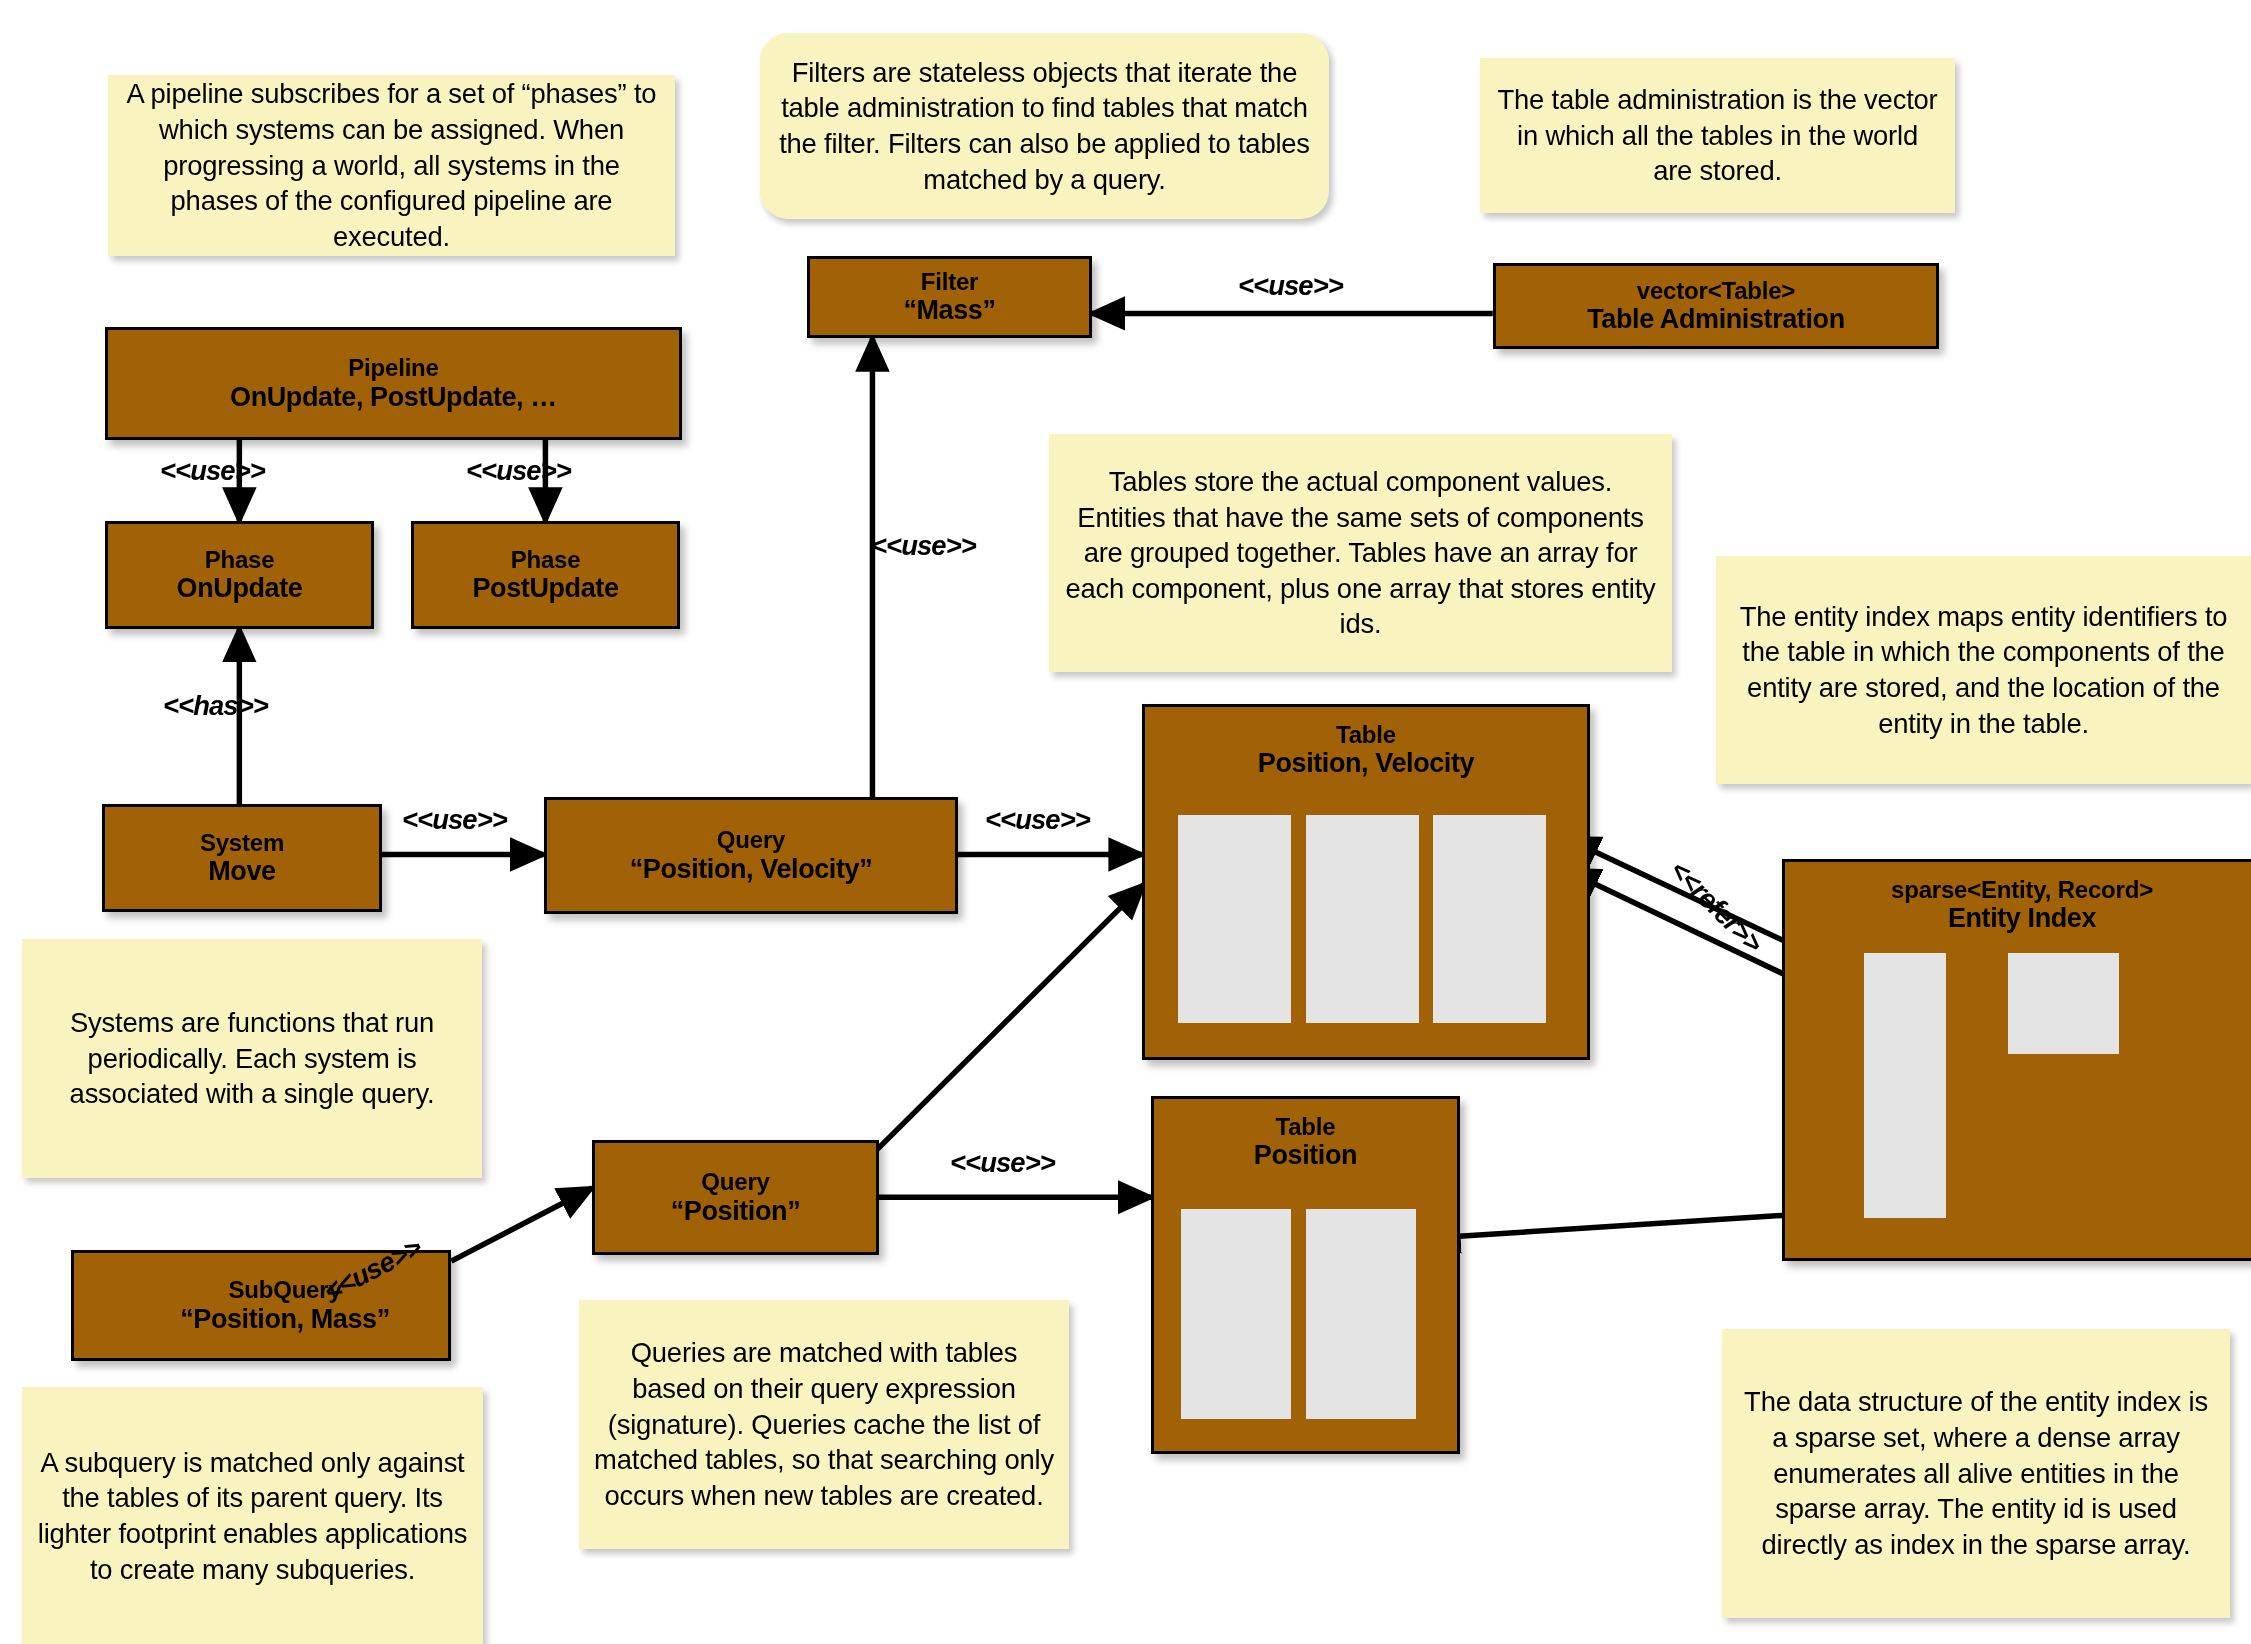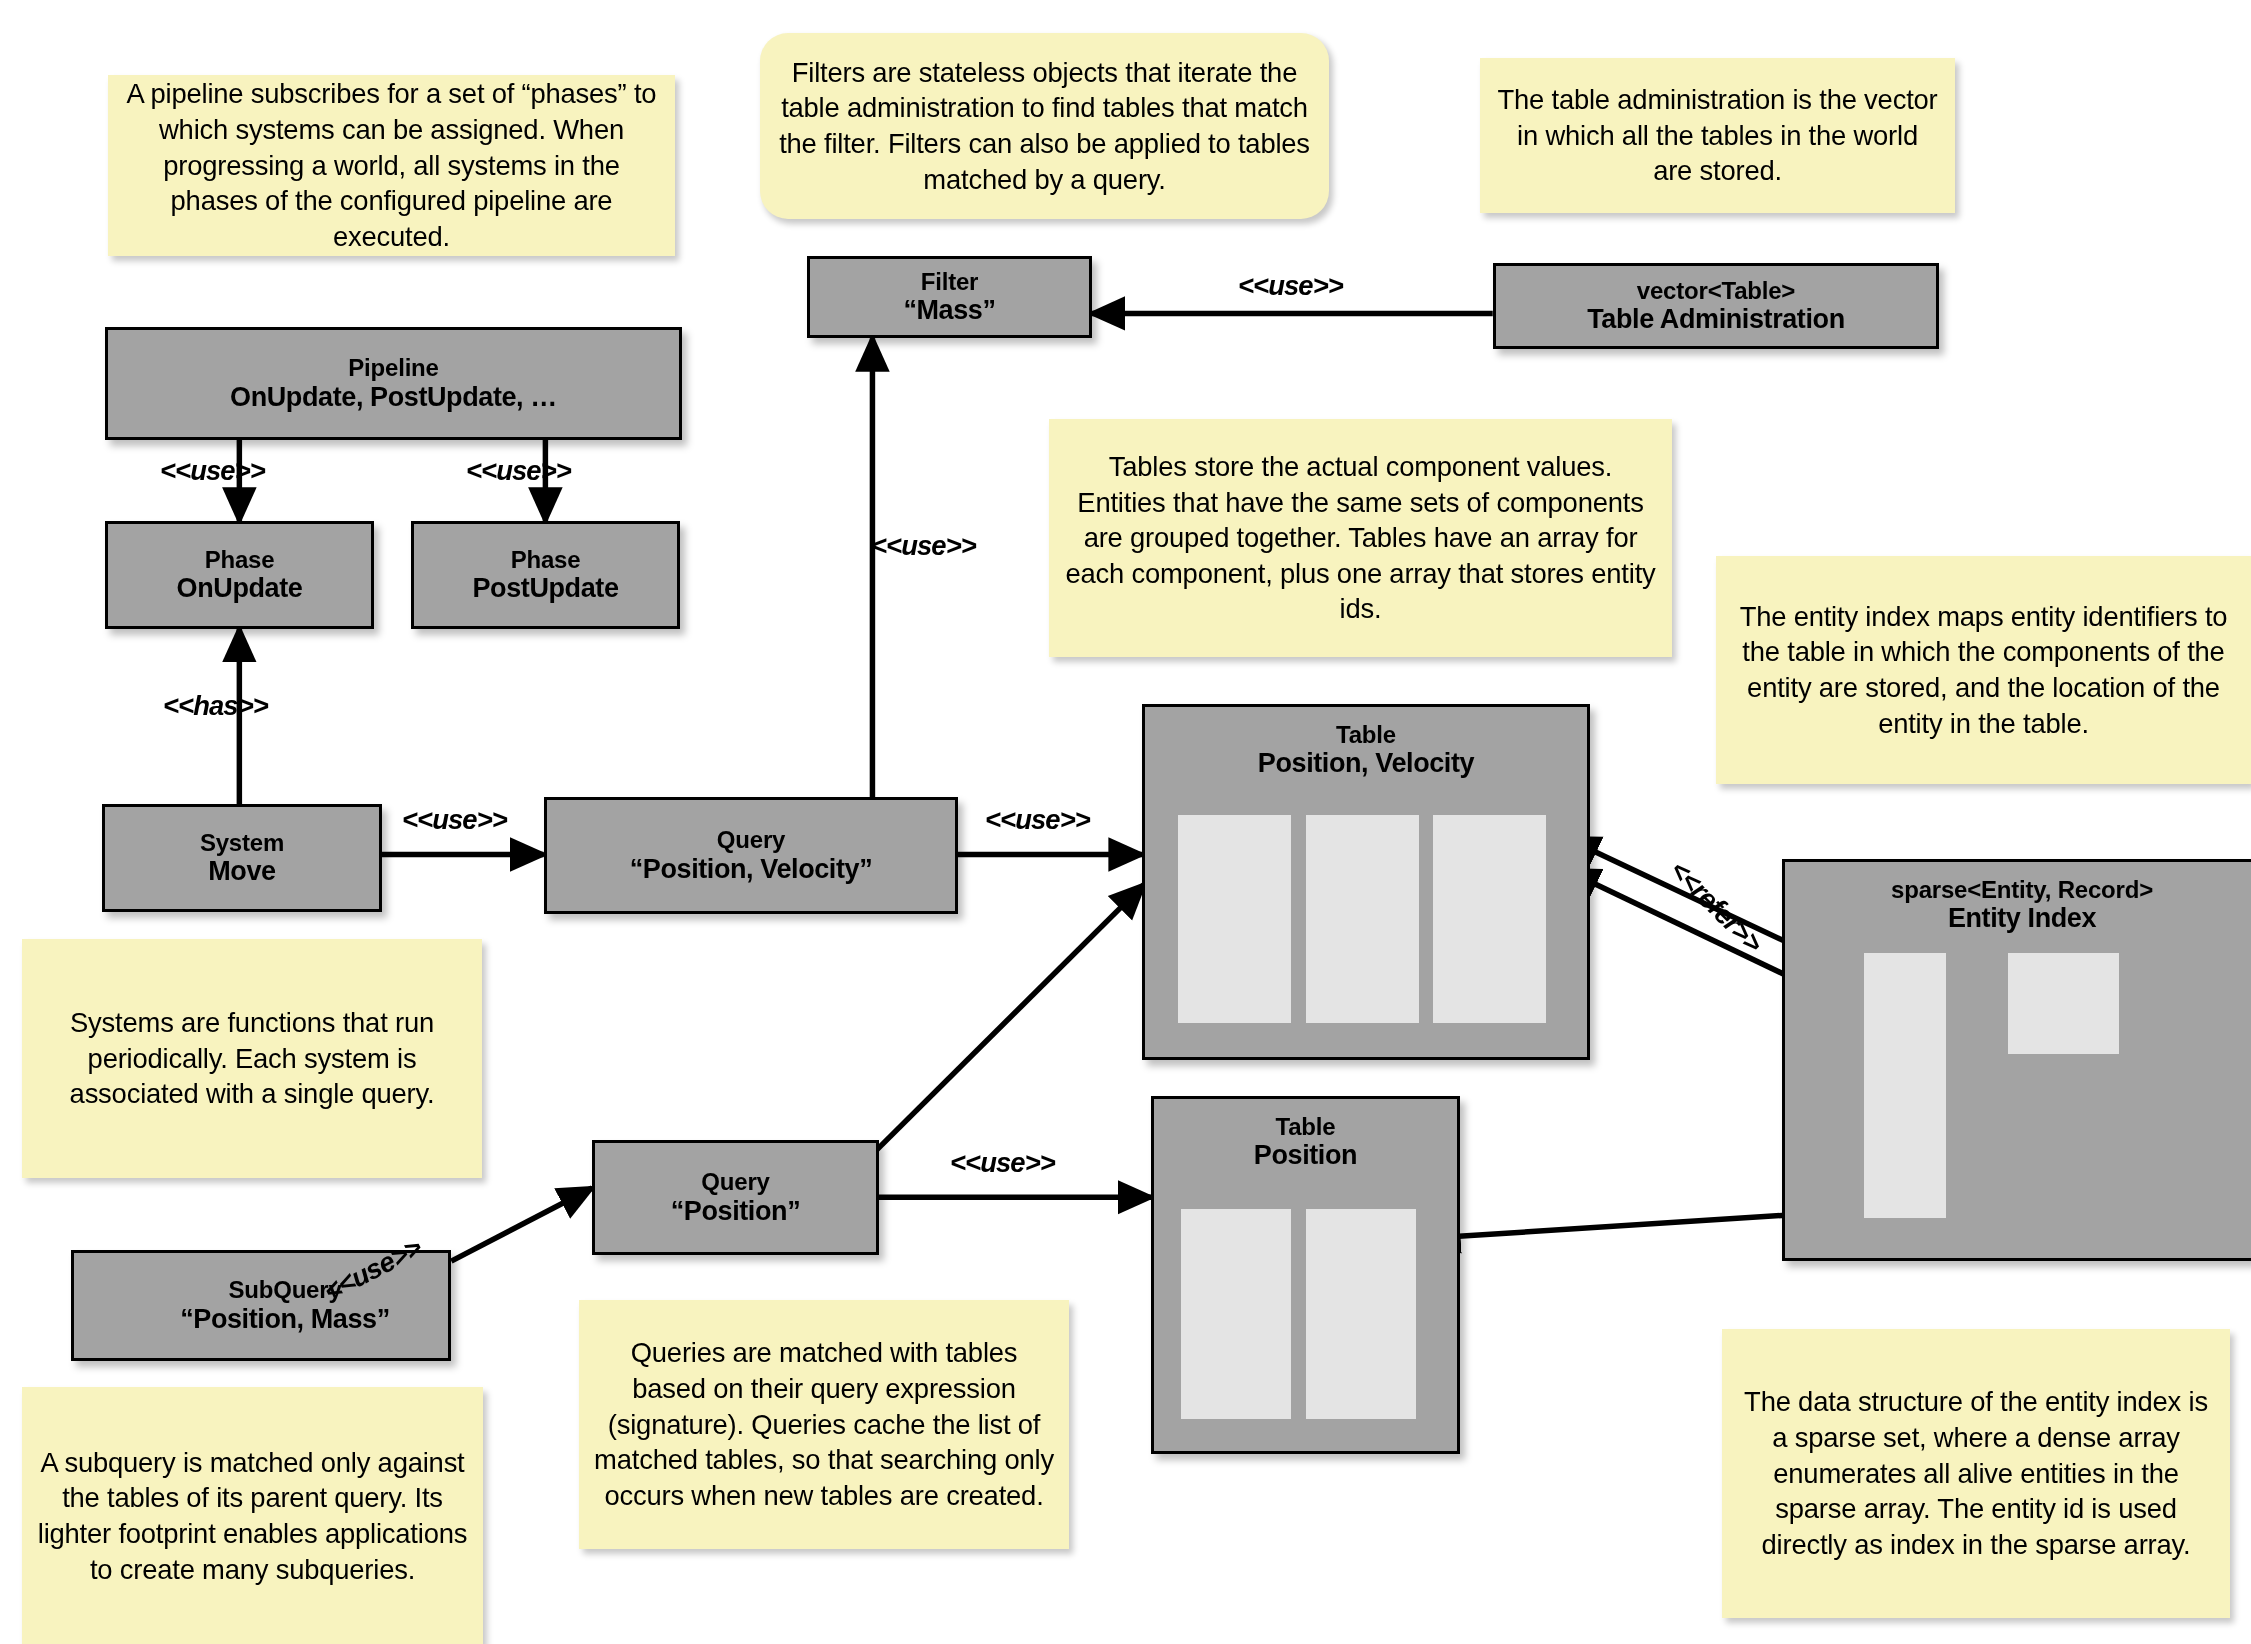--- a/index.html
+++ b/index.html
@@ -17,21 +17,21 @@
     font-size:27.4px;
     line-height:1.30;
     padding:12.8px 14.6px;
     box-sizing:border-box;
     letter-spacing:-0.2px;
   }
 
   
   .box{
     position:absolute;
-    background:#a3a3a3;
+    background:#a16207;
     border:3.7px solid #000;
     box-shadow:4.6px 5.5px 7.3px rgba(0,0,0,0.25);
     box-sizing:border-box;
   }
   .box .stereo{
     display:block;text-align:center;font-size:24px;font-weight:700;
     letter-spacing:-0.2px;line-height:1.1;
   }
   .box .nm{
     display:block;text-align:center;font-size:27px;font-weight:700;
@@ -96,21 +96,21 @@
       <path d="M2184 1108 L2126 1262"></path>
     </g>
   </svg>
 
   <div class="note" style="left:108px;top:75px;width:567px;height:181px;">A pipeline subscribes for a set of “phases” to which systems can be assigned. When progressing a world, all systems in the phases of the configured pipeline are executed.</div>
 
   <div class="note" style="left:760px;top:33px;width:569px;height:186px;border-radius:28px;">Filters are stateless objects that iterate the table administration to find tables that match the filter. Filters can also be applied to tables matched by a query.</div>
 
   <div class="note" style="left:1480px;top:58px;width:475px;height:155px;">The table administration is the vector in which all the tables in the world are stored.</div>
 
-  <div class="note" style="left:1049px;top:419px;width:623px;height:238px;">Tables store the actual component values. Entities that have the same sets of components are grouped together. Tables have an array for each component, plus one array that stores entity ids.</div>
+  <div class="note" style="left:1049px;top:434px;width:623px;height:238px;">Tables store the actual component values. Entities that have the same sets of components are grouped together. Tables have an array for each component, plus one array that stores entity ids.</div>
 
   <div class="note" style="left:1716px;top:556px;width:535px;height:228px;">The entity index maps entity identifiers to the table in which the components of the entity are stored, and the location of the entity in the table.</div>
 
   <div class="note" style="left:22px;top:939px;width:460px;height:239px;text-align:center;">Systems are functions that run periodically. Each system is associated with a single query.</div>
 
   <div class="note" style="left:579px;top:1277px;width:490px;height:249px;margin-top:23px;">Queries are matched with tables based on their query expression (signature). Queries cache the list of matched tables, so that searching only occurs when new tables are created.</div>
 
   <div class="note" style="left:22px;top:1387px;width:461px;height:258px;">A subquery is matched only against the tables of its parent query. Its lighter footprint enables applications to create many subqueries.</div>
 
   <div class="note" style="left:1722px;top:1329px;width:508px;height:289px;">The data structure of the entity index is a sparse set, where a dense array enumerates all alive entities in the sparse array. The entity id is used directly as index in the sparse array.</div>

